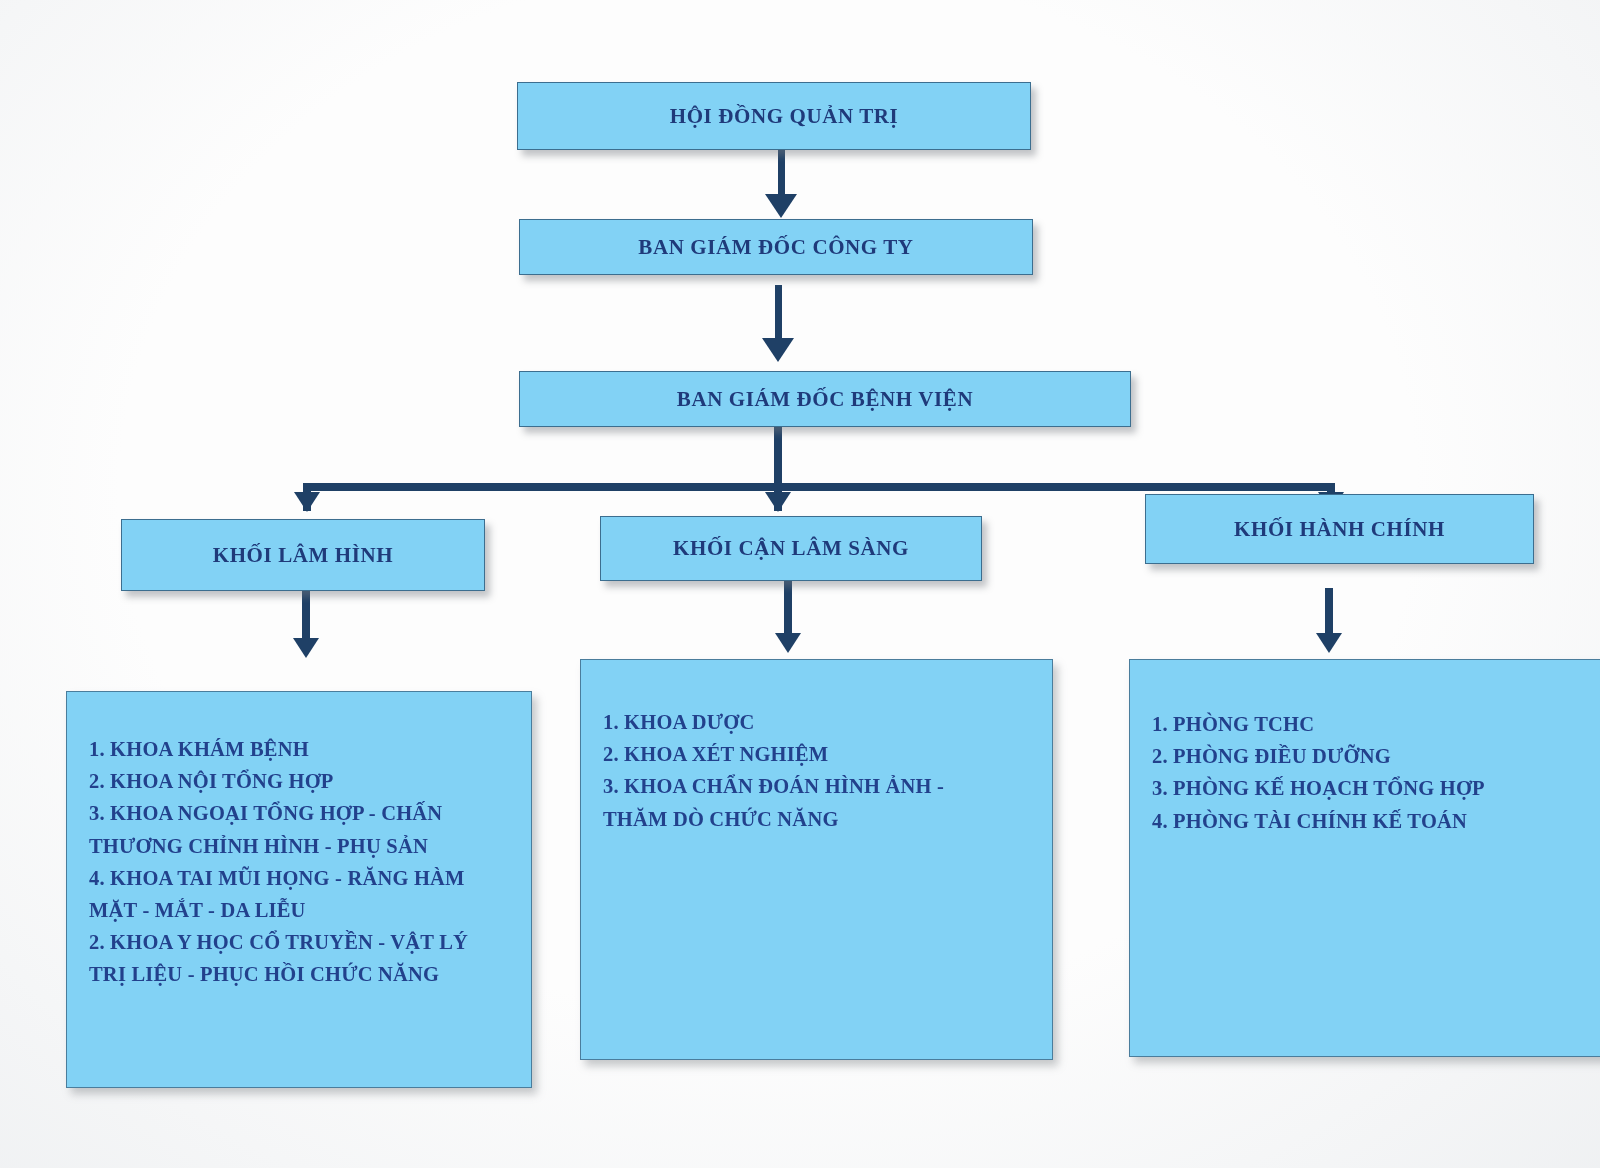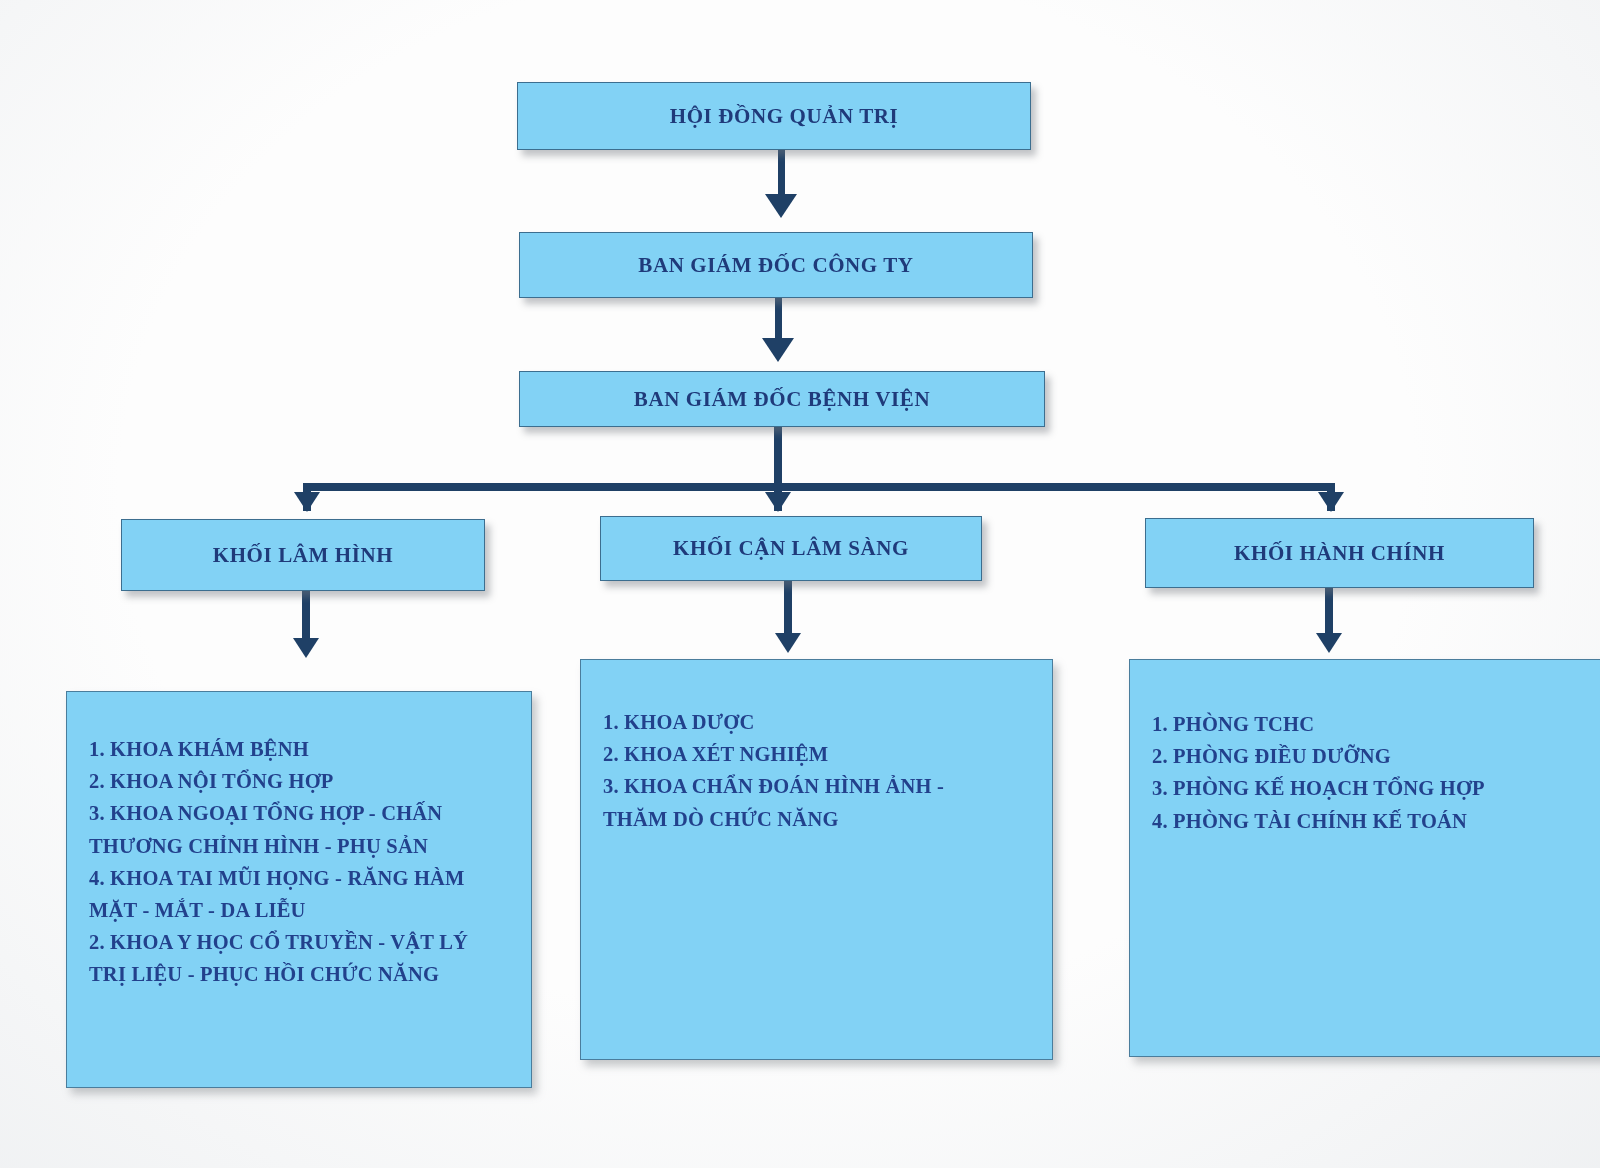--- a/index.html
+++ b/index.html
@@ -98,28 +98,28 @@
 
 <div id="canvas">
 
   <div class="node center" style="left:517px; top:82px; width:514px; height:68px;padding-left:20px;">
     <span class="label">HỘI ĐỒNG QUẢN TRỊ</span>
   </div>
 
   <div class="vline" style="left:778px; top:150px; width:7px; height:48px;"></div>
   <div class="arrow-head wide" style="left:765px; top:194px;"></div>
 
-  <div class="node center" style="left:519px; top:219px; width:514px; height:66px;margin-top:13px;">
+  <div class="node center" style="left:519px; top:219px; width:514px; height:56px;">
     <span class="label">BAN GIÁM ĐỐC CÔNG TY</span>
   </div>
 
   <div class="vline" style="left:775px; top:285px; width:7px; height:56px;"></div>
   <div class="arrow-head wide" style="left:762px; top:338px;"></div>
 
-  <div class="node center" style="left:519px; top:371px; width:526px; height:56px;">
+  <div class="node center" style="left:519px; top:371px; width:612px; height:56px;">
     <span class="label">BAN GIÁM ĐỐC BỆNH VIỆN</span>
   </div>
 
   <div class="vline" style="left:774px; top:427px; width:8px; height:62px;"></div>
   <div class="hline" style="left:303px; top:483px; width:1032px; height:8px;"></div>
 
   <div class="vline" style="left:303px; top:483px; width:8px; height:28px;"></div>
   <div class="arrow-head" style="left:294px; top:492px;"></div>
 
   <div class="vline" style="left:774px; top:483px; width:8px; height:28px;"></div>
@@ -133,21 +133,21 @@
   </div>
   <div class="vline" style="left:302px; top:591px; width:8px; height:52px;"></div>
   <div class="arrow-head" style="left:293px; top:638px;"></div>
 
   <div class="node center" style="left:600px; top:516px; width:382px; height:65px;">
     <span class="label">KHỐI CẬN LÂM SÀNG</span>
   </div>
   <div class="vline" style="left:784px; top:581px; width:8px; height:58px;"></div>
   <div class="arrow-head" style="left:775px; top:633px;"></div>
 
-  <div class="node center" style="left:1145px; top:518px; width:389px; height:70px;">
+  <div class="node center" style="left:1145px; top:494px; width:389px; height:70px;">
     <span class="label">KHỐI HÀNH CHÍNH</span>
   </div>
   <div class="vline" style="left:1325px; top:588px; width:8px; height:50px;"></div>
   <div class="arrow-head" style="left:1316px; top:633px;"></div>
 
   <div class="card" style="left:66px; top:663px; width:466px; height:397px;margin-top:28px;">
     <ol class="items" style="padding:41px 0 0 22px;">
       <li>1. KHOA KHÁM BỆNH</li>
       <li>2. KHOA NỘI TỔNG HỢP</li>
       <li>3. KHOA NGOẠI TỔNG HỢP - CHẤN

